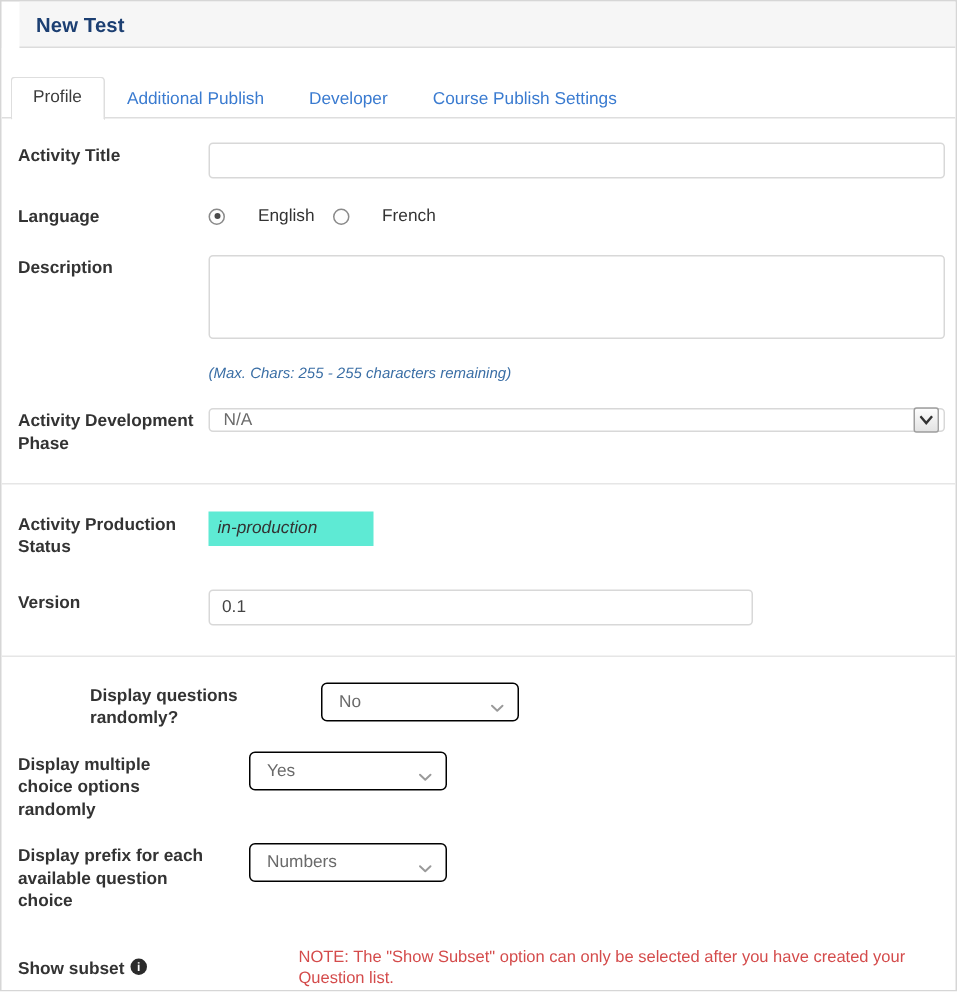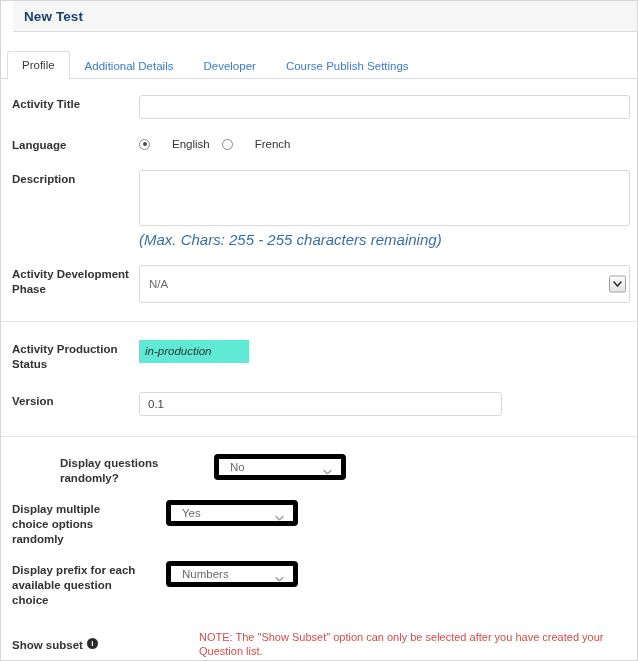--- a/index.html
+++ b/index.html
@@ -123,24 +123,24 @@
     height: 56px;
     resize: none;
     font-size: 11.5px;
     font-family: "Liberation Sans", sans-serif;
     color: #444;
     padding: 4px 8px;
     outline: none;
     display: block;
   }
   .hint {
-    font-size: 15px;
+    font-size: 10px;
     font-style: italic;
     color: #3a6ea5;
-    margin-top: 5px;
+    margin-top: 18px;
   }
 
   
   .radiogroup { display: flex; align-items: center; gap: 12px; padding-top: 2px; }
   .radio-opt { display: flex; align-items: center; gap: 22px; cursor: pointer; }
   .radio-dot {
     width: 11px; height: 11px;
     border: 1px solid #8a8a8a;
     border-radius: 50%;
     background: #fdfdfd;
@@ -154,21 +154,21 @@
     width: 4px; height: 4px;
     border-radius: 50%;
     background: #4a4a4a;
   }
   .radio-lbl { font-size: 11.5px; color: #333; }
 
   
   .nativeselect {
     position: relative;
     width: 491px;
-    height: 38px;
+    height: 16px;
     border: 1px solid #d8d8d8;
     border-radius: 3px;
     background: #ffffff;
     display: flex;
     align-items: center;
     cursor: pointer;
   }
   .nativeselect .val {
     font-size: 11.5px;
     color: #6a6a6a;
@@ -186,21 +186,21 @@
     align-items: center;
     justify-content: center;
   }
   .nativeselect .btn svg { display: block; }
 
   
   .modsel {
     position: relative;
     width: 132px;
     height: 26px;
-    border: 5px solid #000000;
+    border: 1px solid #000000;
     border-radius: 4px;
     background: #ffffff;
     display: flex;
     align-items: center;
     cursor: pointer;
   }
   .modsel .val {
     font-size: 11.5px;
     color: #6a6a6a;
     padding-left: 11px;
@@ -250,21 +250,21 @@
 <body>
 
 <div class="page">
 
   <div class="header">
     <span class="header-title">New Test</span>
   </div>
 
   <div class="tabbar">
     <div class="tab active">Profile</div>
-    <div class="tab">Additional Details</div>
+    <div class="tab">Additional Publish</div>
     <div class="tab">Developer</div>
     <div class="tab">Course Publish Settings</div>
   </div>
 
   <div class="body">
 
     <div class="section">
 
       <div class="row" style="padding-top:16px;">
         <div class="lbl">Activity Title</div>

